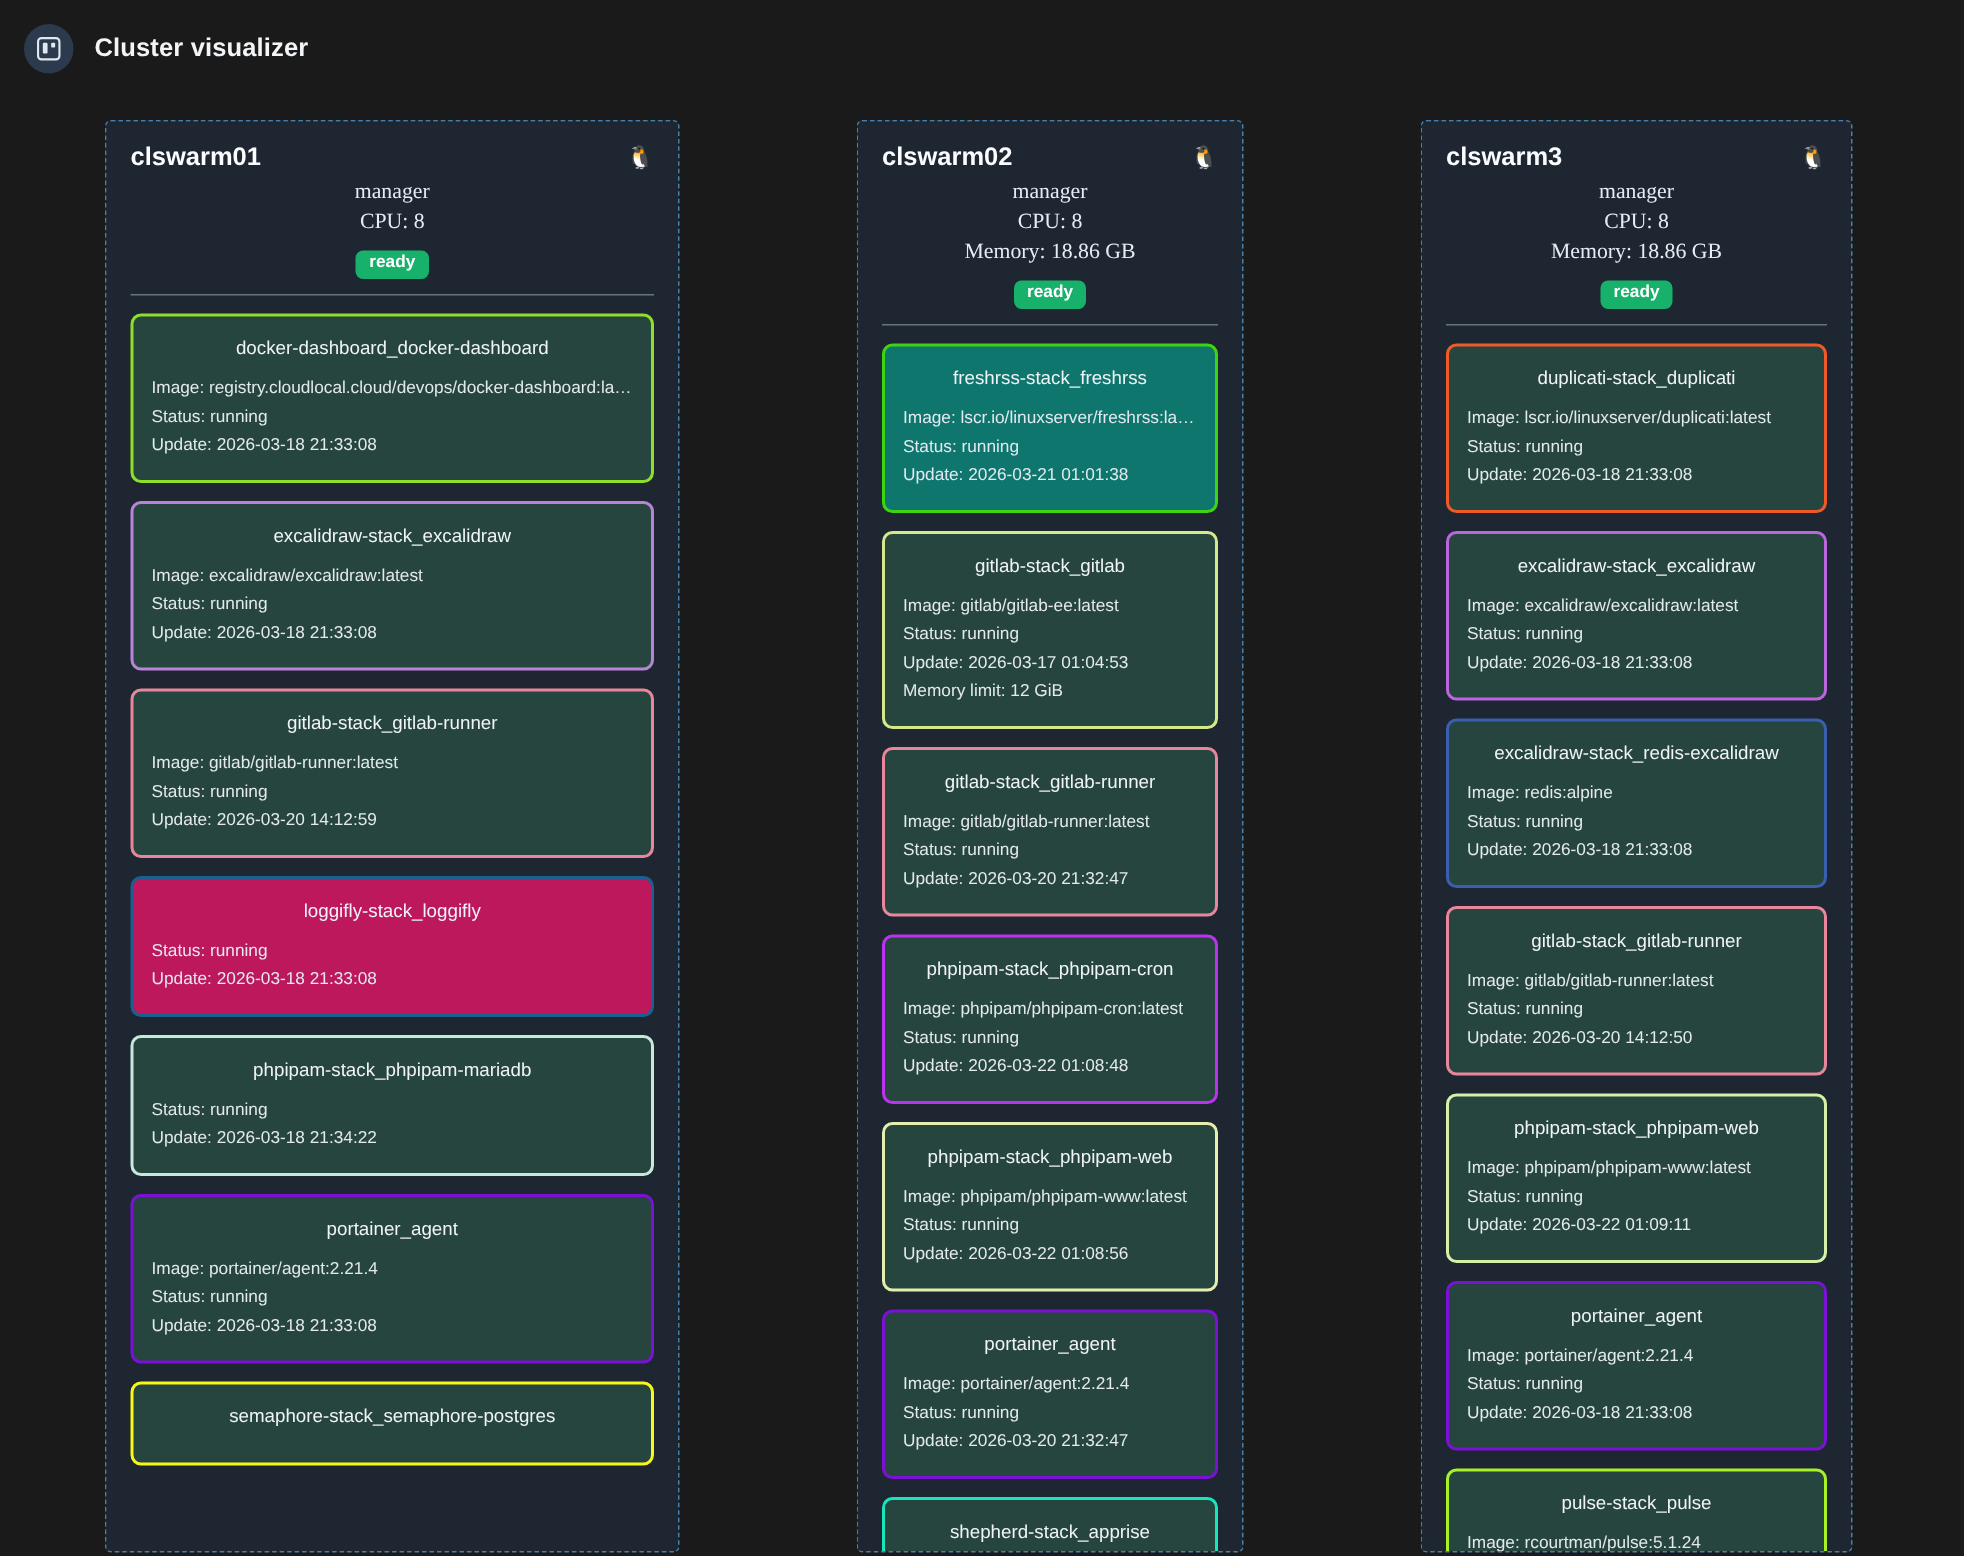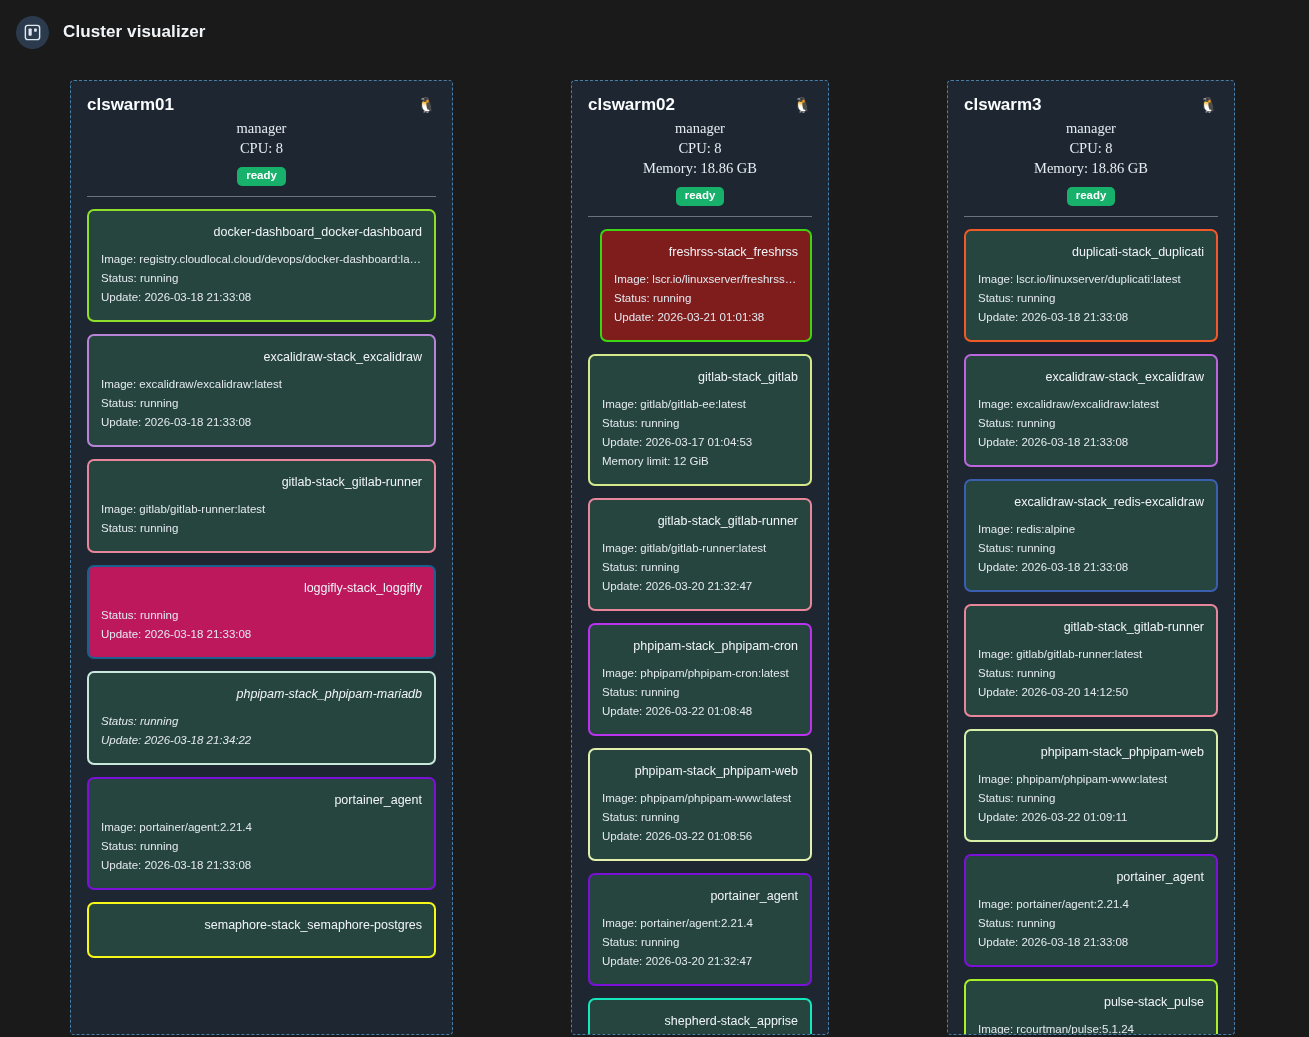--- a/index.html
+++ b/index.html
@@ -101,21 +101,21 @@
 
   
   .svc-list { display: flex; flex-direction: column; gap: 12px; }
   .svc-card {
     background: #27453f;
     border: 2px solid #7a8b88;
     border-radius: 7px;
     padding: 10px 12px 12px 12px;
   }
   .svc-title {
-    text-align: right;
+    text-align: center;
     font-size: 12.5px;
     color: #f0f4f8;
     margin: 4px 0 11px 0;
     line-height: 15px;
   }
   .svc-line {
     font-size: 11.5px;
     color: #e3e9ef;
     line-height: 17px;
     margin: 0 0 2px 0;
@@ -159,27 +159,28 @@
         <div class="svc-card" style="border-color: rgb(184, 132, 216); background: rgb(39, 69, 63);">
           <div class="svc-title">excalidraw-stack_excalidraw</div>
           <div class="svc-line">Image: excalidraw/excalidraw:latest</div>
           <div class="svc-line">Status: running</div>
           <div class="svc-line">Update: 2026-03-18 21:33:08</div>
         </div>
         <div class="svc-card" style="border-color: rgb(232, 135, 155); background: rgb(39, 69, 63);">
           <div class="svc-title">gitlab-stack_gitlab-runner</div>
           <div class="svc-line">Image: gitlab/gitlab-runner:latest</div>
           <div class="svc-line">Status: running</div>
+          <div class="svc-line">Update: 2026-03-20 14:12:59</div>
         </div>
         <div class="svc-card" style="border-color: rgb(27, 95, 143); background: #be185d;">
           <div class="svc-title">loggifly-stack_loggifly</div>
           <div class="svc-line">Status: running</div>
           <div class="svc-line">Update: 2026-03-18 21:33:08</div>
         </div>
-        <div class="svc-card" style="border-color: rgb(200, 232, 220); background: rgb(39, 69, 63); font-style: italic;">
+        <div class="svc-card" style="border-color: rgb(200, 232, 220); background: rgb(39, 69, 63);">
           <div class="svc-title">phpipam-stack_phpipam-mariadb</div>
           <div class="svc-line">Status: running</div>
           <div class="svc-line">Update: 2026-03-18 21:34:22</div>
         </div>
         <div class="svc-card" style="border-color: rgb(123, 17, 214); background: rgb(39, 69, 63);">
           <div class="svc-title">portainer_agent</div>
           <div class="svc-line">Image: portainer/agent:2.21.4</div>
           <div class="svc-line">Status: running</div>
           <div class="svc-line">Update: 2026-03-18 21:33:08</div>
         </div>
@@ -193,21 +194,21 @@
         <div class="node-name">
           <span>clswarm02</span>
           <span class="node-os-icon">🐧</span>
         </div>
         <div class="node-role">manager</div>
         <div class="node-cpu">CPU: 8</div>
         <div class="node-mem">Memory: 18.86 GB</div>
         <div class="node-state"><span class="badge-ready" style="background: rgb(23, 177, 107);">ready</span></div>
       </div>
       <div class="svc-list">
-        <div class="svc-card" style="border-color: rgb(61, 212, 17); background: #7f1d1d; margin-left: 12px;">
+        <div class="svc-card" style="border-color: rgb(61, 212, 17); background: #0f766e;">
           <div class="svc-title">freshrss-stack_freshrss</div>
           <div class="svc-line">Image: lscr.io/linuxserver/freshrss:latest</div>
           <div class="svc-line">Status: running</div>
           <div class="svc-line">Update: 2026-03-21 01:01:38</div>
         </div>
         <div class="svc-card" style="border-color: rgb(213, 232, 138); background: rgb(39, 69, 63);">
           <div class="svc-title">gitlab-stack_gitlab</div>
           <div class="svc-line">Image: gitlab/gitlab-ee:latest</div>
           <div class="svc-line">Status: running</div>
           <div class="svc-line">Update: 2026-03-17 01:04:53</div>

